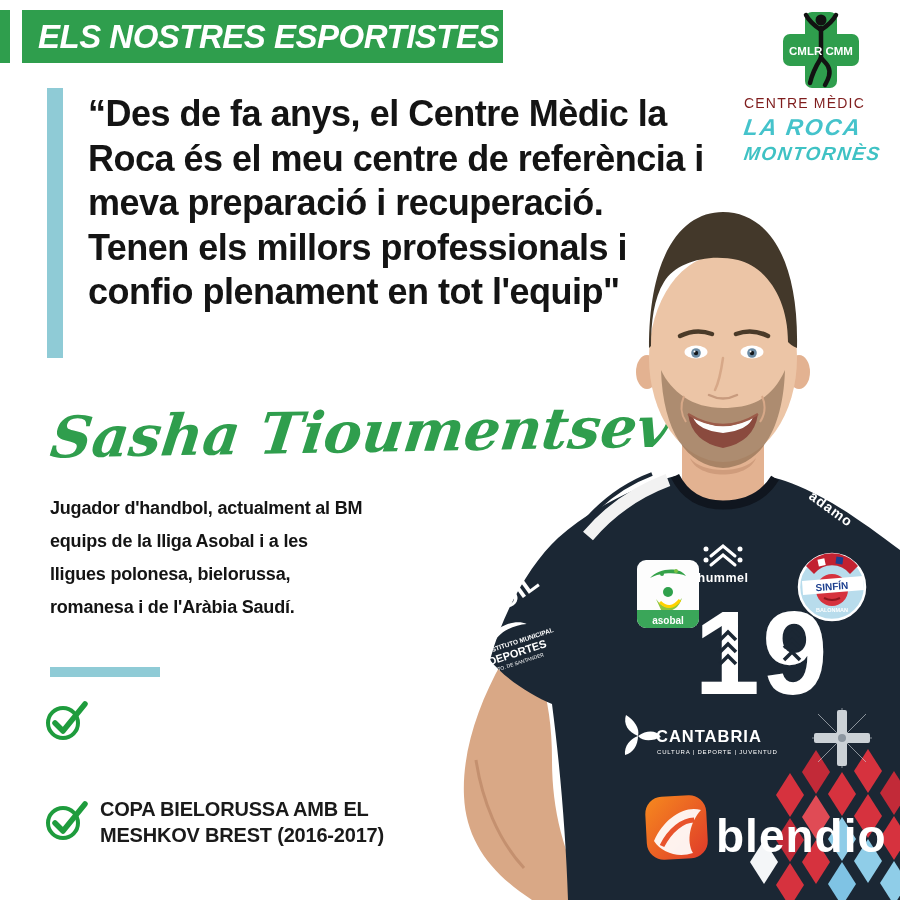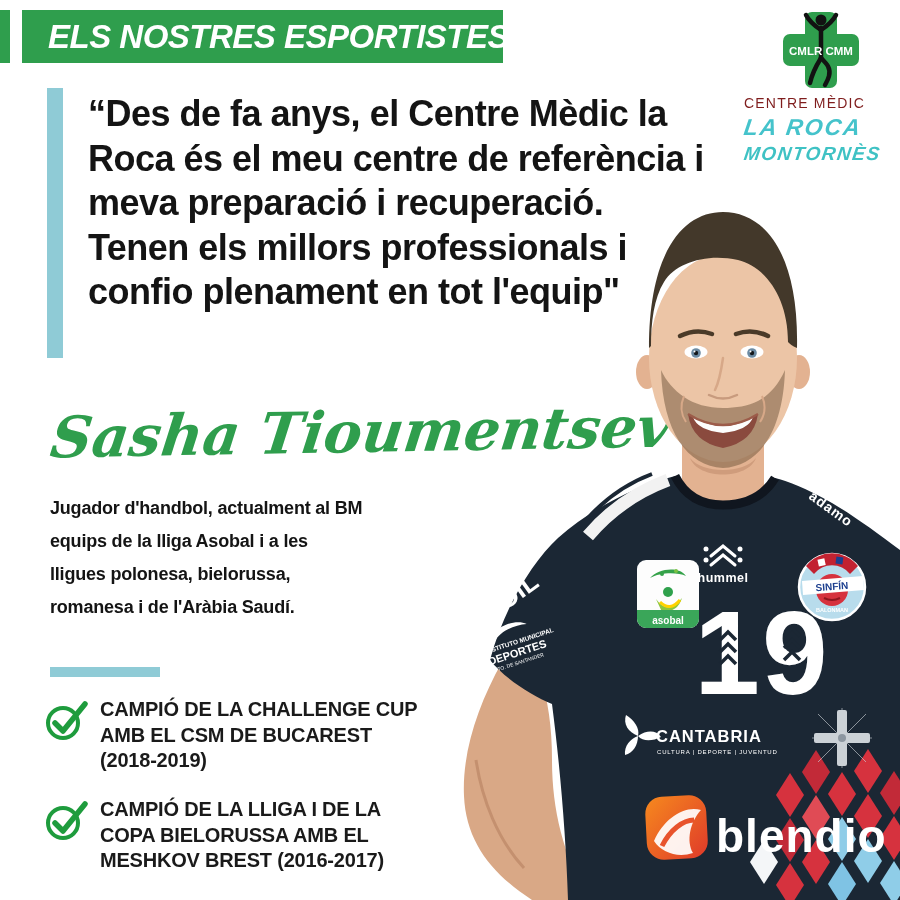--- a/index.html
+++ b/index.html
@@ -7,21 +7,21 @@
     width:900px;height:900px;position:relative;overflow:hidden;
     background:#ffffff;font-family:"Liberation Sans",sans-serif;
   }
   .abs{position:absolute}
 
   
   #banner-strip{left:0;top:10px;width:10px;height:53px;background:#2f9e4d}
   #banner{
     left:22px;top:10px;width:481px;height:53px;background:#2f9e4d;
     color:#fff;font-weight:bold;font-style:italic;font-size:33px;
-    letter-spacing:-0.5px;line-height:53px;padding-left:26px;box-sizing:border-box;
+    letter-spacing:-0.5px;line-height:53px;padding-left:16px;box-sizing:border-box;
     white-space:nowrap;
   }
 
   
   #logo{left:744px;top:10px;width:154px;}
   #logo .cm{color:#7f1d1d;font-size:14px;letter-spacing:1.2px;margin-top:5px;white-space:nowrap}
   #logo .lr{color:#45c3cb;font-weight:bold;font-style:italic;font-size:23px;letter-spacing:2px;
             margin-top:3px;transform:skewX(-8deg);white-space:nowrap}
   #logo .mt{color:#3fc2c4;font-weight:bold;font-style:italic;font-size:19px;letter-spacing:1.5px;
             margin-top:2px;transform:skewX(-8deg);white-space:nowrap}
@@ -95,34 +95,28 @@
   <div>romanesa i de l'Aràbia Saudí.</div>
 </div>
 
 <div class="abs" id="divider"></div>
 
 <div class="abs achv" id="achv-1">
   <svg width="46" height="46" viewBox="0 0 46 46">
     <circle cx="19" cy="26" r="15" fill="none" stroke="#1e9c3d" stroke-width="4"></circle>
     <path d="M11,26 L19,34 L41,7" fill="none" stroke="#1e9c3d" stroke-width="5.5" stroke-linecap="round" stroke-linejoin="round"></path>
   </svg>
-  <div class="txt">
-    <div>CAMPIÓ DE LA CHALLENGE CUP</div>
-    <div>AMB EL CSM DE BUCAREST</div>
-    <div>(2018-2019)</div>
-  </div>
 </div>
 
 <div class="abs achv" id="achv-2">
   <svg width="46" height="46" viewBox="0 0 46 46">
     <circle cx="19" cy="26" r="15" fill="none" stroke="#1e9c3d" stroke-width="4"></circle>
     <path d="M11,26 L19,34 L41,7" fill="none" stroke="#1e9c3d" stroke-width="5.5" stroke-linecap="round" stroke-linejoin="round"></path>
   </svg>
   <div class="txt">
-    <div>CAMPIÓ DE LA LLIGA I DE LA</div>
     <div>COPA BIELORUSSA AMB EL</div>
     <div>MESHKOV BREST (2016-2017)</div>
   </div>
 </div>
 
 <svg class="abs" id="photo" viewBox="0 0 460 700">
   <defs>
     <clipPath id="jclip">
       <path d="M235,276 C196,286 152,308 118,338 C92,362 64,408 50,460 C64,478 92,496 112,504
                C120,566 126,636 128,700 L460,700 L460,350 C436,332 414,316 392,303

